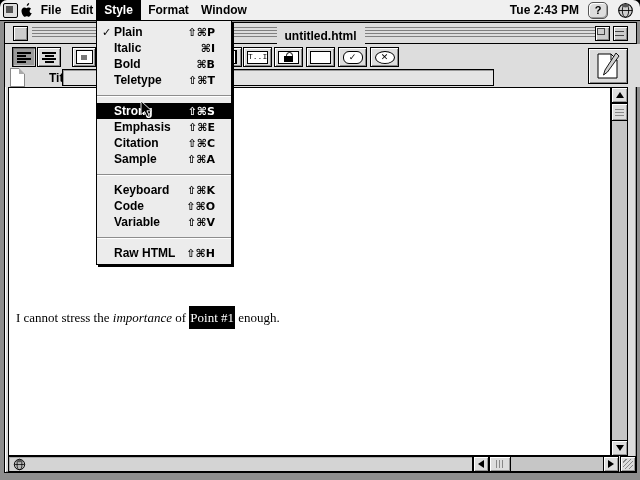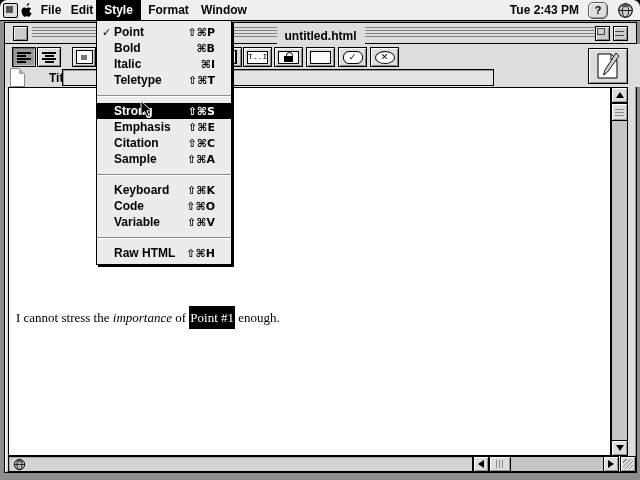--- a/index.html
+++ b/index.html
@@ -266,32 +266,32 @@
         <ellipse cx="8" cy="8" rx="3" ry="6.4" fill="none" stroke="#000" stroke-width="0.8"></ellipse>
         <line x1="1.6" y1="8" x2="14.4" y2="8" stroke="#000" stroke-width="0.8"></line>
         <path d="M4 3 Q8 7 12 3.4 L10 1.8 L6 1.8 z" fill="#555"></path>
       </svg>
     </div>
   </div>
 
   <div class="menu-popup">
     <div class="mi">
       <span class="chk">✓</span>
-      <span class="lbl">Point</span>
+      <span class="lbl">Plain</span>
       <span class="sc">⇧⌘P</span>
+    </div>
+    <div class="mi">
+      <span class="chk"></span>
+      <span class="lbl">Italic</span>
+      <span class="sc">⌘I</span>
     </div>
     <div class="mi">
       <span class="chk"></span>
       <span class="lbl">Bold</span>
       <span class="sc">⌘B</span>
-    </div>
-    <div class="mi">
-      <span class="chk"></span>
-      <span class="lbl">Italic</span>
-      <span class="sc">⌘I</span>
     </div>
     <div class="mi">
       <span class="chk"></span>
       <span class="lbl">Teletype</span>
       <span class="sc">⇧⌘T</span>
     </div>
     <div class="msep"></div>
     <div class="mi hl">
       <span class="chk"></span>
       <span class="lbl">Strong</span>

